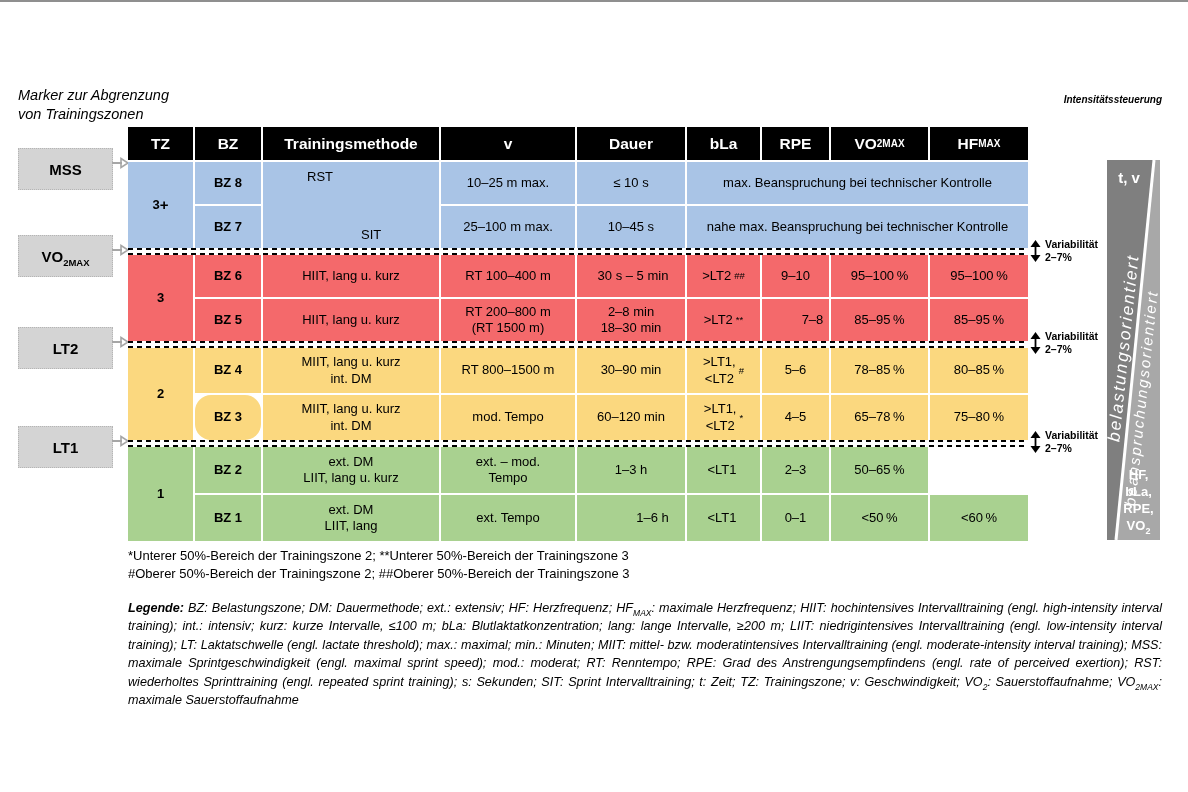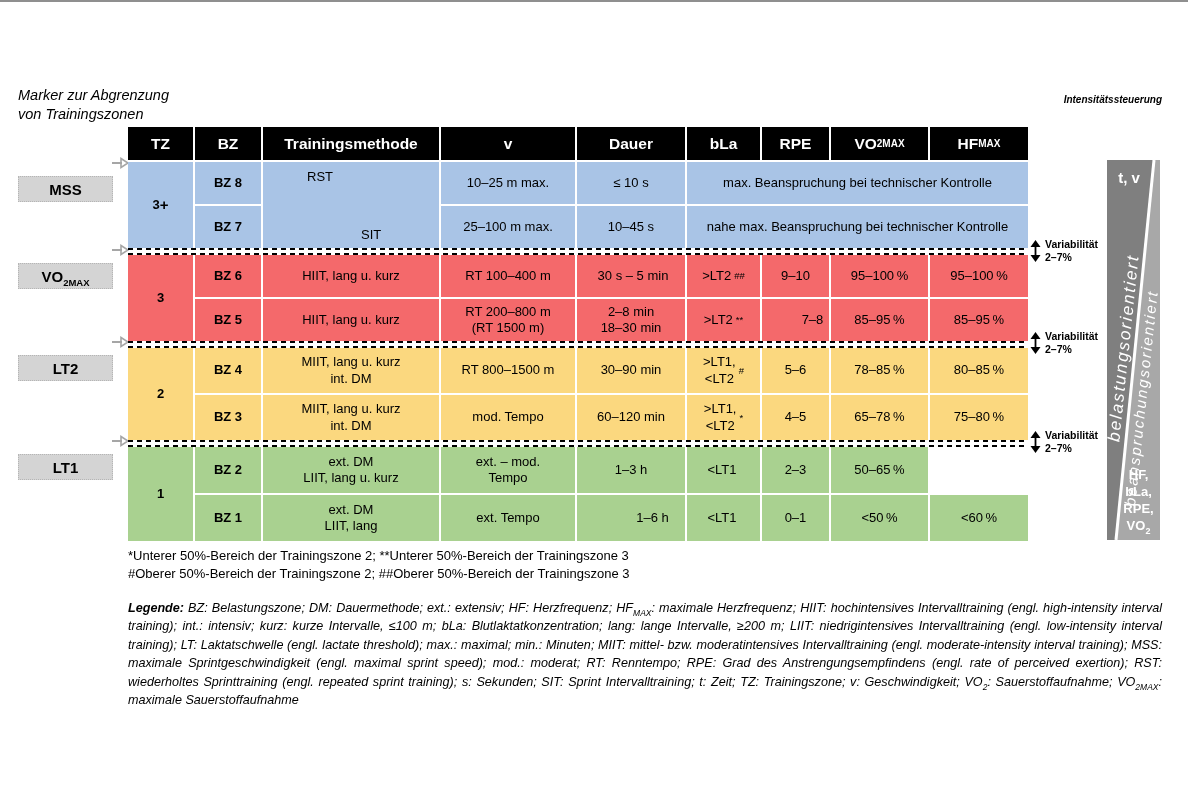--- a/index.html
+++ b/index.html
@@ -5,23 +5,23 @@
   html,body{margin:0;padding:0;background:#fff;}
   #canvas{position:relative;width:1188px;height:792px;background:#fff;overflow:hidden;
           font-family:"Liberation Sans",sans-serif;color:#000;}
   .topline{position:absolute;left:0;top:0;width:1188px;height:2px;background:#8f8f8f;}
 
   
   .left-title{position:absolute;left:18px;top:86px;font-style:italic;font-size:14.5px;line-height:19px;}
   .right-title{position:absolute;right:26px;top:94px;font-style:italic;font-weight:bold;font-size:10px;}
 
   
-  .marker{position:absolute;left:18px;width:95px;height:26px;background:var(--marker-gray,#d4d4d4);
+  .marker{position:absolute;left:18px;width:95px;height:42px;background:var(--marker-gray,#d4d4d4);
           border:1px dotted #b5b5b5;display:flex;align-items:center;justify-content:center;
-          font-weight:bold;font-size:15px;box-sizing:border-box;margin-top:28px;}
+          font-weight:bold;font-size:15px;box-sizing:border-box;}
   .marker .sub{font-size:9.5px;font-weight:bold;vertical-align:sub;line-height:0;}
   .marker-arrow{position:absolute;left:112px;width:17px;height:12px;}
 
   
   .table{position:absolute;left:128px;top:127px;width:900px;}
   .thead,.zone{display:grid;grid-template-columns:65px 66px 176px 134px 108px 73px 67px 97px 98px;gap:2px;background:#fff;}
   .thead{height:33px;margin-bottom:2px;}
   .thead .hcell{background:var(--header-bg,#000);color:#fff;display:flex;align-items:center;justify-content:center;
                 font-weight:bold;font-size:15.5px;}
   .hsub{font-size:10px;font-weight:bold;vertical-align:sub;line-height:0;}
@@ -181,21 +181,21 @@
       <div class="cell bz-cell" style="grid-row:1;grid-column:2;">BZ 4</div>
       <div class="cell" style="grid-row:1;grid-column:3;">MIIT, lang u. kurz
 int. DM</div>
       <div class="cell" style="grid-row:1;grid-column:4;">RT 800–1500 m</div>
       <div class="cell" style="grid-row:1;grid-column:5;">30–90 min</div>
       <div class="cell" style="grid-row:1;grid-column:6;"><span>&gt;LT1,
 &lt;LT2</span><span class="mark">#</span></div>
       <div class="cell" style="grid-row:1;grid-column:7;">5–6</div>
       <div class="cell" style="grid-row:1;grid-column:8;">78–85 %</div>
       <div class="cell" style="grid-row:1;grid-column:9;">80–85 %</div>
-      <div class="cell bz-cell" style="grid-row:2;grid-column:2;">BZ 3</div>
+      <div class="cell bz-cell" style="grid-row:2;grid-column:2;border-radius:16px;">BZ 3</div>
       <div class="cell" style="grid-row:2;grid-column:3;">MIIT, lang u. kurz
 int. DM</div>
       <div class="cell" style="grid-row:2;grid-column:4;">mod. Tempo</div>
       <div class="cell" style="grid-row:2;grid-column:5;">60–120 min</div>
       <div class="cell" style="grid-row:2;grid-column:6;"><span>&gt;LT1,
 &lt;LT2</span><span class="mark">*</span></div>
       <div class="cell" style="grid-row:2;grid-column:7;">4–5</div>
       <div class="cell" style="grid-row:2;grid-column:8;">65–78 %</div>
       <div class="cell" style="grid-row:2;grid-column:9;">75–80 %</div>
     </div>

